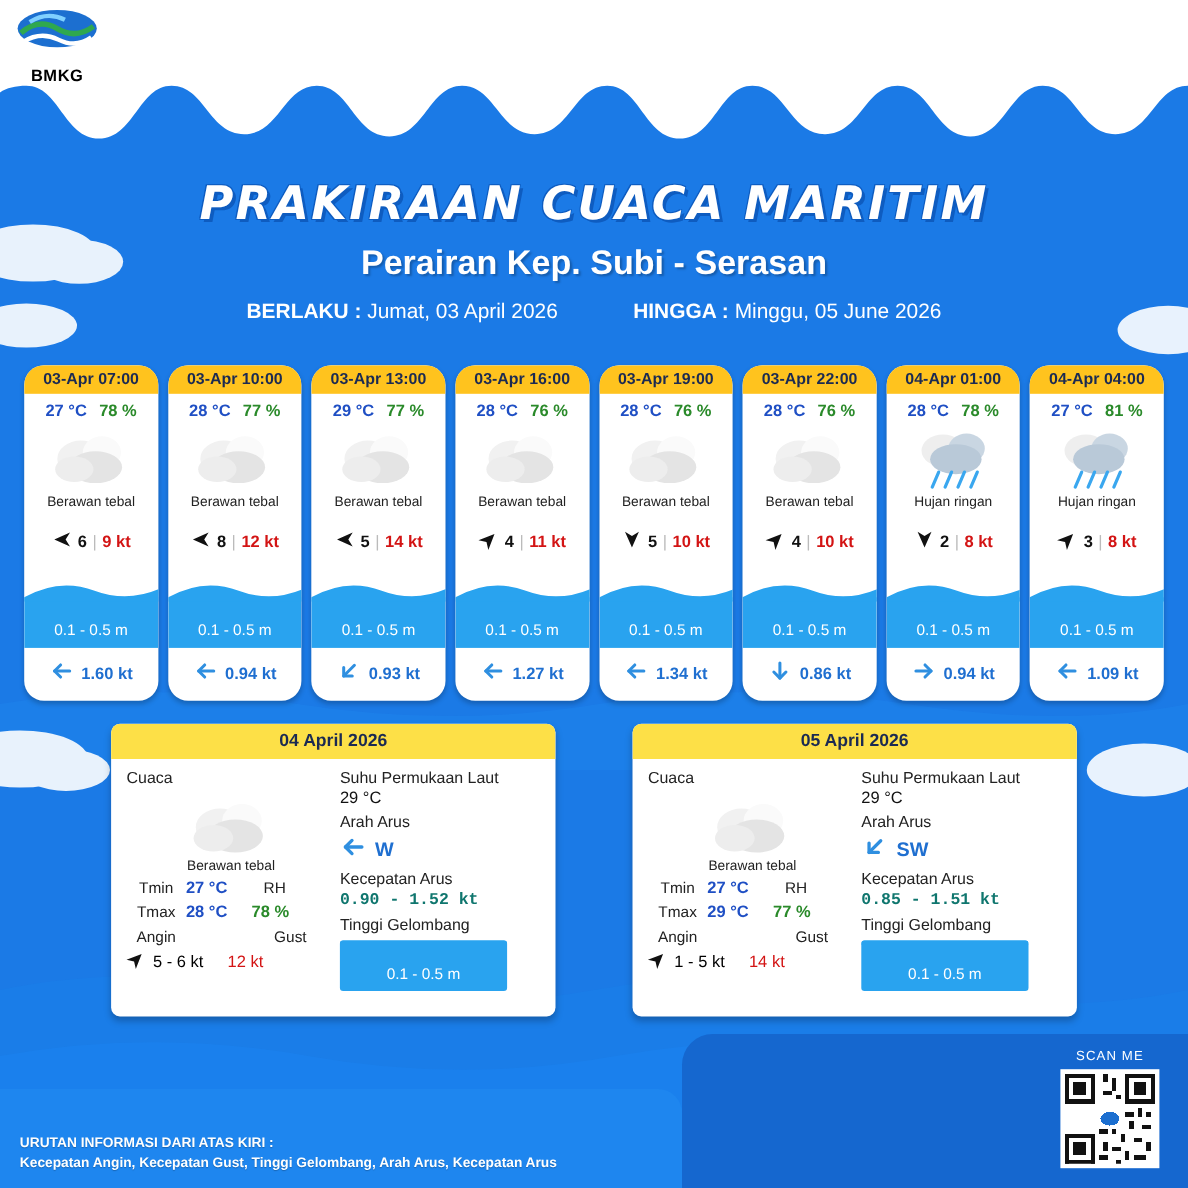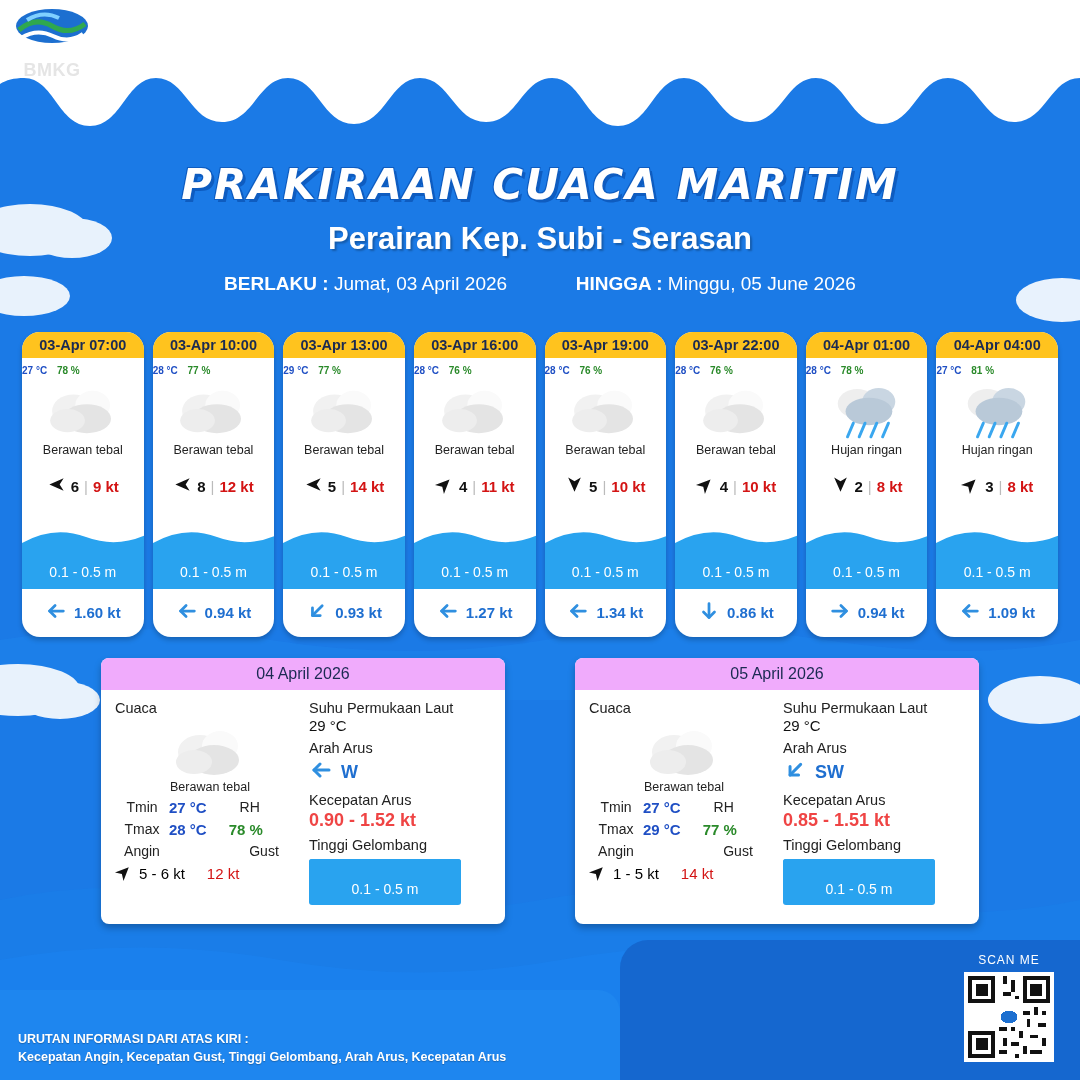--- a/index.html
+++ b/index.html
@@ -21,21 +21,21 @@
     background:#fff; z-index:5;
   }
   .header-text {
     position:absolute; right:16px; top:8px; text-align:right;
     color:#12349b;
   }
   .header-text .l1 { font-size:17px; font-weight:bold; letter-spacing:.2px; color:#1a3fa0; }
   .header-text .l2 { font-size:19px; font-weight:bold; margin-top:3px; color:#1a3fa0; }
 
   .logo { position:absolute; left:10px; top:6px; width:84px; height:76px; text-align:center; }
-  .logo .bmkg-label { font-size:18px; font-weight:bold; color:#e5e5e5; letter-spacing:.5px; margin-top:-2px;}
+  .logo .bmkg-label { font-size:15px; font-weight:bold; color:#000000; letter-spacing:.5px; margin-top:-2px;}
 
   
   .title-wrap { position:absolute; top:160px; left:0; right:0; text-align:center; z-index:6; }
   .title-main {
     font-size:42px; font-weight:bold; color:#ffffff; letter-spacing:2px;
     font-style:italic;
     text-shadow: 3px 3px 0 #0e5cc0, -1px -1px 0 #0e5cc0, 1px -1px 0 #0e5cc0, -1px 1px 0 #0e5cc0;
     font-family:"DejaVu Sans", sans-serif;
   }
   .title-sub {
@@ -50,21 +50,21 @@
   .cards { position:absolute; top:332px; left:22px; right:22px; display:flex; gap:9px; z-index:6; }
   .card {
     width:128px; background:#ffffff; border-radius:18px; overflow:hidden;
     box-shadow:0 3px 5px rgba(0,0,0,.22);
     position:relative; height:305px;
   }
   .card-head {
     background:#ffc31e; color:#1b2a52; font-weight:bold; font-size:14.5px;
     text-align:center; padding:5px 0 5px;
   }
-  .card-temp { margin-top:7px; font-size:10px; font-weight:bold; }
+  .card-temp { text-align:center; margin-top:7px; font-size:15px; font-weight:bold; }
   .card-temp .t { color:#1f4fc4; }
   .card-temp .h { color:#2a8a2a; margin-left:7px; }
   .card-ico { height:62px; display:flex; align-items:center; justify-content:center; margin-top:3px; }
   .card-cond { text-align:center; font-size:12.5px; color:#222; margin-top:2px; }
   .card-wind {
     display:flex; align-items:center; justify-content:center; gap:5px;
     margin-top:18px; font-size:15px;
   }
   .card-wind .deg { color:#111; font-weight:bold; }
   .card-wind .sep { color:#bbb; }
@@ -82,37 +82,37 @@
     display:flex; align-items:center; justify-content:center; gap:7px;
     font-size:15px; color:#1f6fd0; font-weight:bold;
   }
 
   
   .daily-wrap { position:absolute; top:658px; left:0; right:0; display:flex; justify-content:center; gap:70px; z-index:6; }
   .daily {
     width:404px; background:#fff; border-radius:8px; overflow:hidden;
     box-shadow:0 4px 7px rgba(0,0,0,.25); position:relative; height:266px;
   }
-  .daily-head { background:#f0abfc; color:#1b2a52; font-weight:normal; font-size:16px; text-align:center; padding:7px 0; }
+  .daily-head { background:#fde047; color:#1b2a52; font-weight:bold; font-size:16px; text-align:center; padding:7px 0; }
   .daily-body { display:flex; padding:10px 14px 0 14px; font-size:14px; }
   .dcol-l { width:190px; position:relative; }
   .dcol-r { flex:1; padding-left:4px; }
   .dlabel { color:#222; font-size:14.5px; }
   .dicon { height:62px; display:flex; align-items:center; justify-content:center; margin-top:4px;}
   .dcond { font-size:12.5px; color:#222; text-align:center; margin-top:-2px;}
   .drow { display:flex; margin-top:5px;text-align:center; }
   .drow .k { width:54px; color:#222; font-size:14px; }
   .drow .v { font-weight:bold; font-size:15px; }
   .blue { color:#1f4fc4; }
   .green { color:#2a8a2a; font-size:18px; }
   .red { color:#d31414; }
   .dwind { display:flex; align-items:center; gap:6px; margin-top:4px; font-size:15px; }
   .sst { color:#111; font-size:15px; margin-top:1px; }
   .arus-dir { display:flex; align-items:center; gap:8px; color:#1f6fd0; font-weight:bold; font-size:18px; margin-top:2px;}
-  .arus-sp { color:#ef4444; font-weight:bold; font-size:18px; margin-top:2px; }
+  .arus-sp { color:#0f766e; font-weight:bold; font-size:15px; margin-top:2px;font-family:Liberation Mono, monospace; }
   .gel-box {
     margin-top:6px; width:152px; height:46px; background:#29a3ef; color:#fff;
     border-radius:3px; display:flex; align-items:flex-end; justify-content:center;
     padding-bottom:8px; font-size:14px; position:relative; overflow:hidden;
   }
 
   
   .footer-note {
     position:absolute; left:18px; bottom:14px; color:#ffffff; font-size:12.5px;
     font-weight:bold; line-height:1.45; z-index:7; text-shadow:0 1px 1px rgba(0,0,0,.25);

